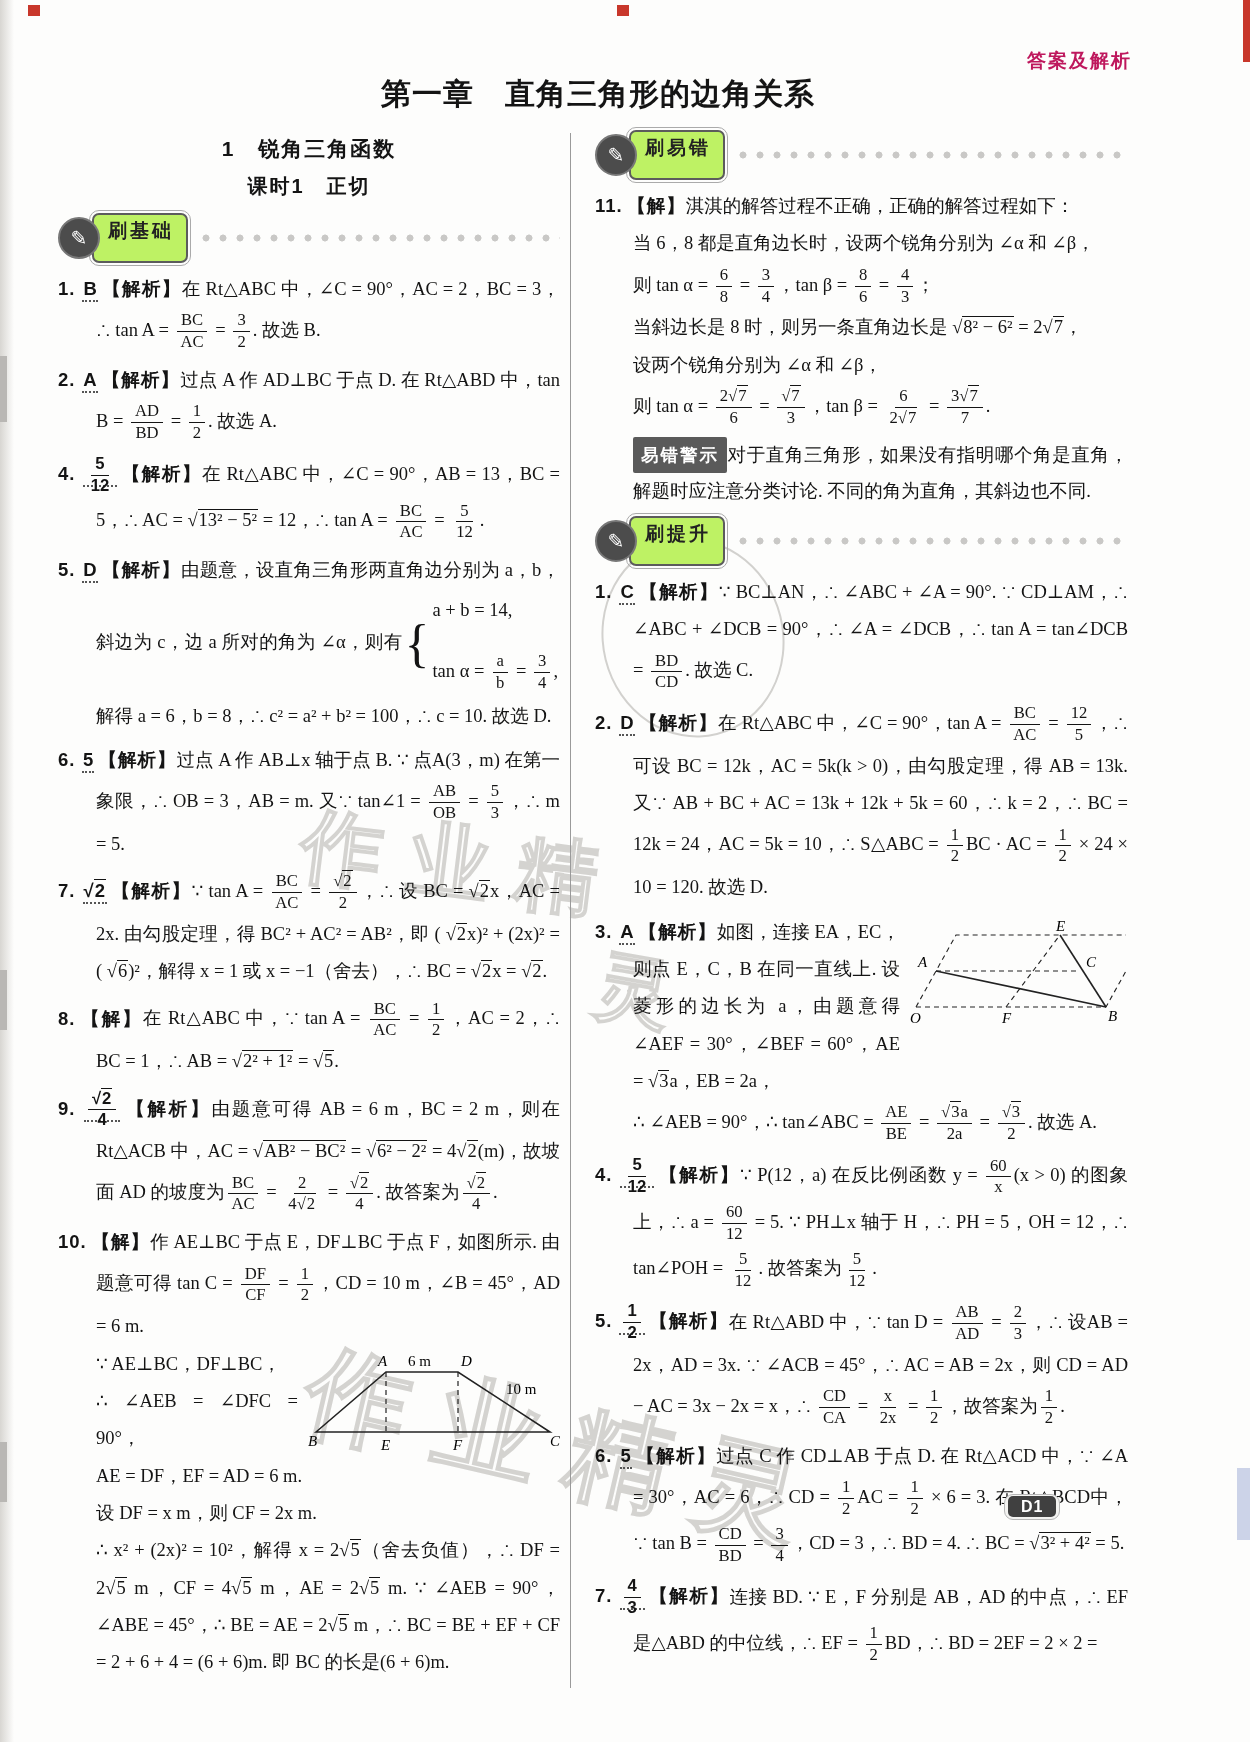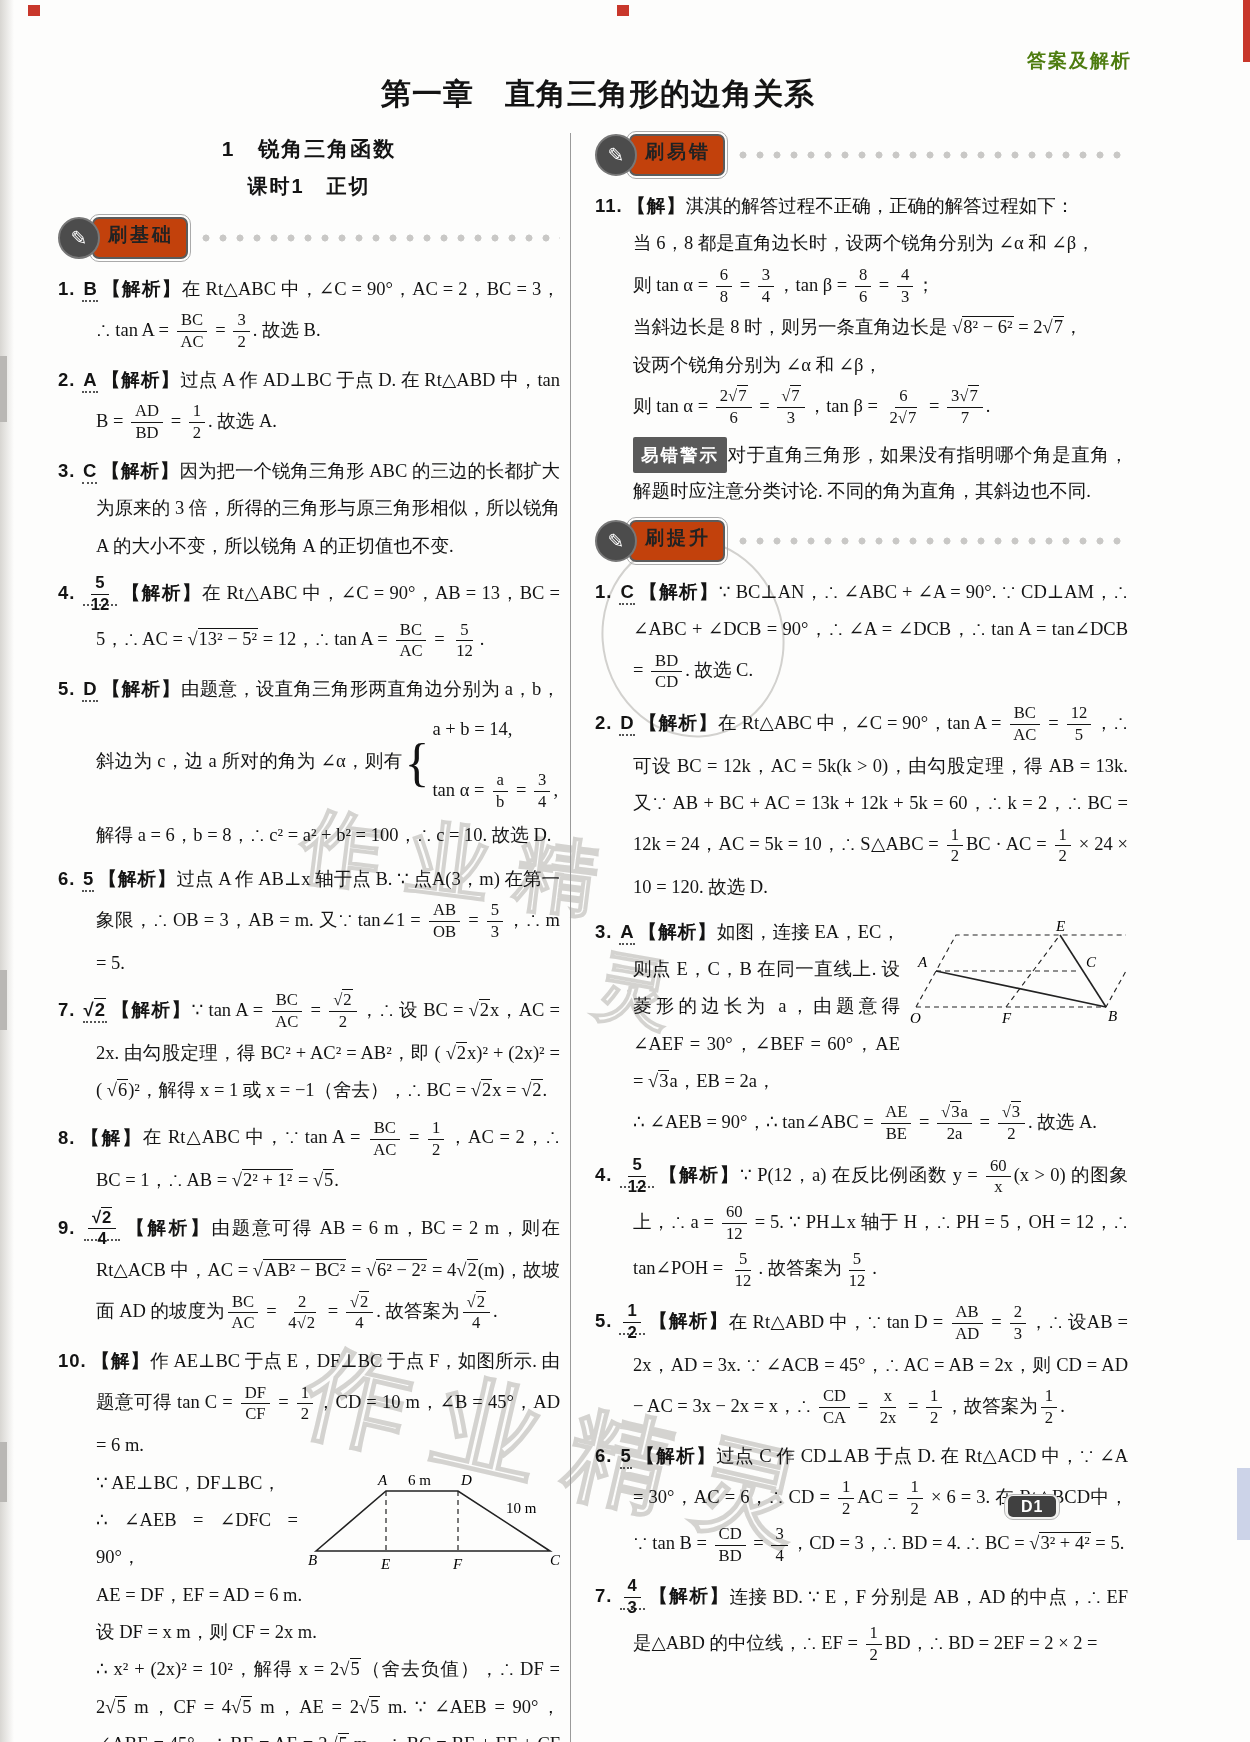--- a/index.html
+++ b/index.html
@@ -6,40 +6,40 @@
   body{width:1250px;height:1742px;background:#e9e8e6;}
   .page{position:relative;width:1250px;height:1742px;background:#fdfdfc;overflow:hidden;
         font-family:"Liberation Serif","DejaVu Serif",serif;color:#141414;}
   .spine{position:absolute;left:0;top:0;width:14px;height:100%;
          background:linear-gradient(90deg,#d8d6d2,#fdfdfc);}
   
   .redmark{position:absolute;background:#c8372b;}
   .graytab{position:absolute;left:0;width:7px;background:#b9b7b4;}
   .bluetab{position:absolute;background:#ccd3e8;}
   .header-right{position:absolute;top:48px;right:118px;font-family:"Liberation Sans",sans-serif;
-        font-weight:700;font-size:19px;color:#4d7c0f;letter-spacing:2px;}
+        font-weight:700;font-size:19px;color:#be185d;letter-spacing:2px;}
   .content{position:absolute;left:58px;top:70px;width:1080px;}
   .chapter-title{text-align:center;font-family:"Liberation Sans",sans-serif;font-weight:700;
         font-size:30px;letter-spacing:1px;margin:4px 0 18px 0;}
   .columns{display:flex;align-items:stretch;}
   .col-left{width:512px;padding-right:10px;box-sizing:border-box;}
   .col-right{width:558px;border-left:1px solid #9a9a9a;padding-left:24px;box-sizing:border-box;}
   .section-title{text-align:center;font-family:"Liberation Sans",sans-serif;font-weight:700;
         font-size:21px;margin:2px 0 10px 0;letter-spacing:2px;}
   .lesson-title{text-align:center;font-family:"Liberation Sans",sans-serif;font-weight:700;
         font-size:20px;margin:0 0 16px 0;letter-spacing:2px;}
   
   .badge-row{display:flex;align-items:center;margin:6px 0 10px 0;height:44px;}
   .badge{position:relative;display:inline-flex;align-items:center;}
   .badge-icon{width:38px;height:38px;border-radius:50%;background:#4c4c4c;color:#fff;
         display:inline-flex;align-items:center;justify-content:center;font-size:20px;
         border:2px solid #777;z-index:2;}
   .badge-label{margin-left:-8px;border:2.5px solid #5c5c5c;outline:1px solid #aaa;outline-offset:2px;
-        border-radius:7px;background:#c2410c;font-family:"Liberation Sans",sans-serif;
-        font-weight:700;font-size:19px;letter-spacing:3px;padding:3px 12px 9px 14px;color:#222;}
+        border-radius:7px;background:#bef264;font-family:"Liberation Sans",sans-serif;
+        font-weight:700;font-size:19px;letter-spacing:3px;padding:3px 12px 17px 14px;color:#222;}
   .dots{flex:1;height:12px;margin-left:12px;align-self:center;
         background-image:radial-gradient(circle 3.2px at 6px 6px,#c9c8c6 3.2px,transparent 3.8px);
         background-size:17px 12px;background-repeat:repeat-x;}
   
   .item{position:relative;margin:2px 0 6px 0;padding-left:38px;text-indent:-38px;
         text-align:justify;font-size:18.5px;line-height:2.02;}
   .num,.ans,.tag{font-family:"Liberation Sans",sans-serif;font-weight:700;}
   .num{letter-spacing:1px;}
   .ans{border-bottom:2px dotted #555;padding:0 1px 1px 1px;margin:0 4px 0 2px;}
   .ans:empty{display:none;}
@@ -124,24 +124,20 @@
         </div>
         <div class="item">
           <span class="num">2.</span>
           <span class="ans">A</span><span class="tag">【解析】</span><span>过点 A 作 AD⊥BC 于点 D. 在 Rt△ABD 中，tan B = <span class="fr">
                 <span class="nu">AD</span>
                 <span class="de">BD</span>
               </span> = <span class="fr">
                 <span class="nu">1</span>
                 <span class="de">2</span>
               </span>. 故选 A.</span>
-        </div>
-        <div class="item">
-          <span class="num">3.</span>
-          <span class="ans">C</span><span class="tag">【解析】</span><span>因为把一个锐角三角形 ABC 的三边的长都扩大为原来的 3 倍，所得的三角形与原三角形相似，所以锐角 A 的大小不变，所以锐角 A 的正切值也不变.</span>
         </div>
         <div class="item">
           <span class="num">4.</span>
           <span class="ans"><span class="fr">
                 <span class="nu">5</span>
                 <span class="de">12</span>
               </span></span><span class="tag">【解析】</span><span>在 Rt△ABC 中，∠C = 90°，AB = 13，BC = 5，∴ AC = <span class="rt">√<span class="vin">13² − 5²</span></span> = 12，∴ tan A = <span class="fr">
                 <span class="nu">BC</span>
                 <span class="de">AC</span>
               </span> = <span class="fr">

